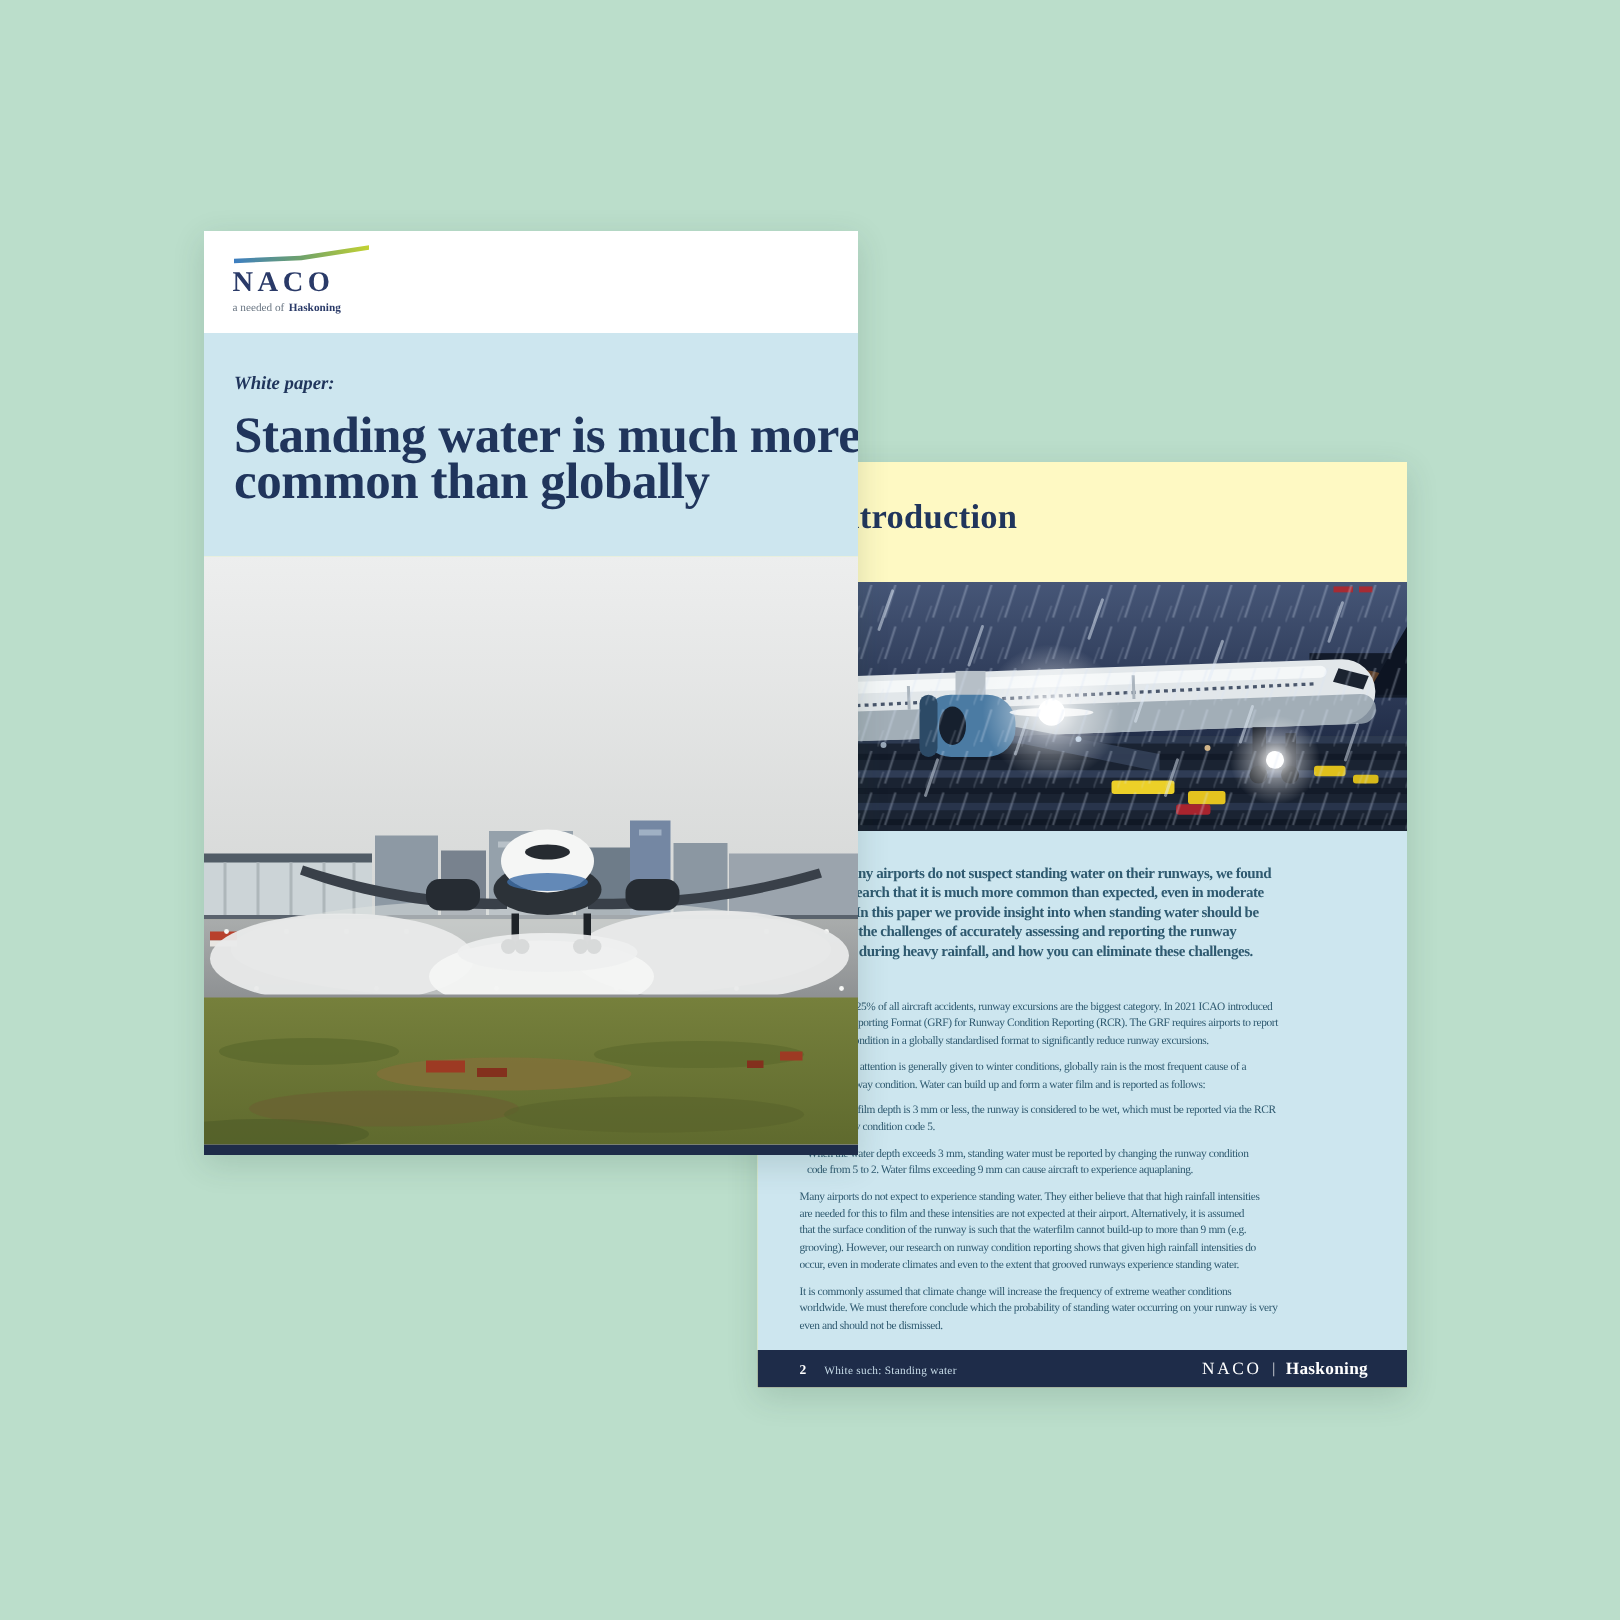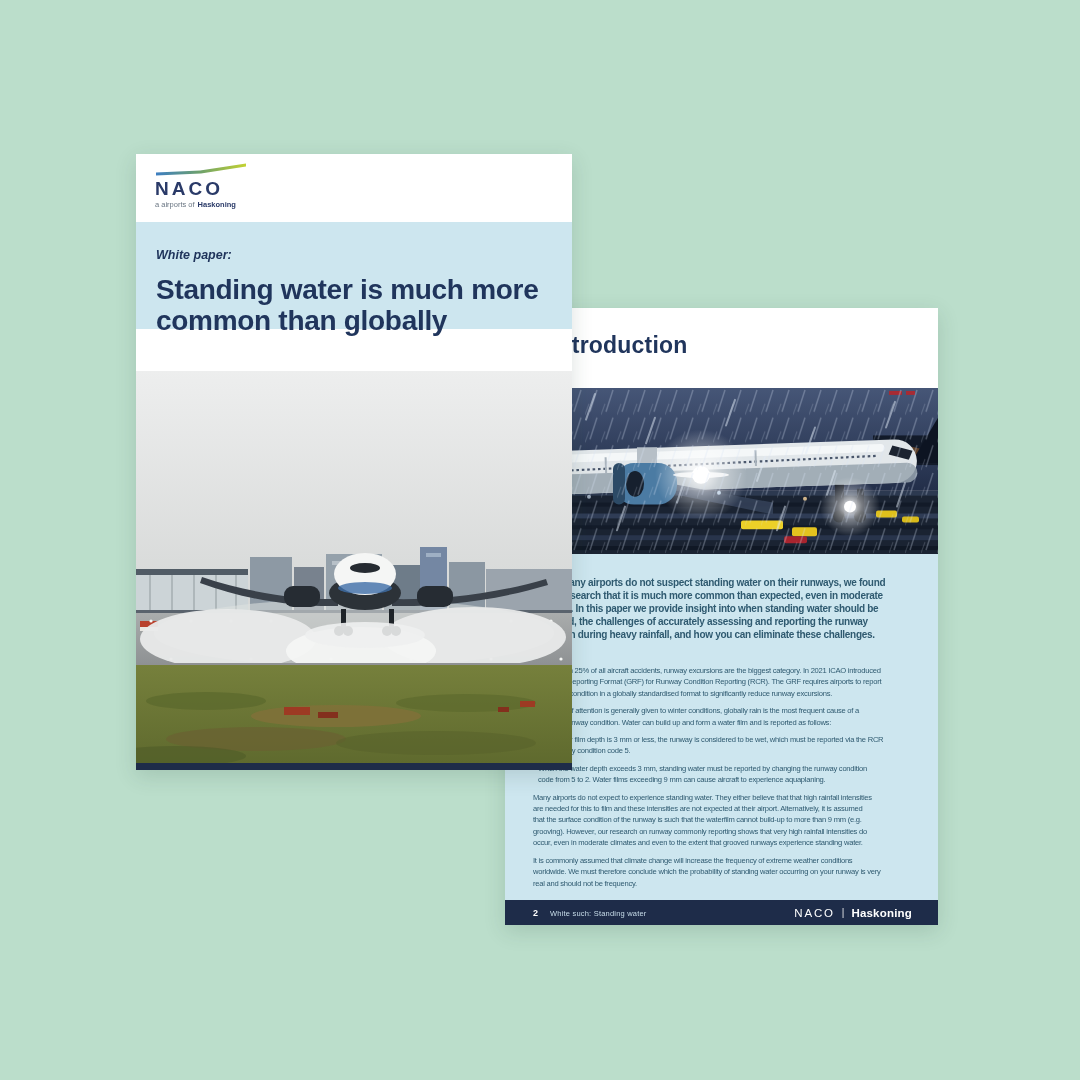--- a/index.html
+++ b/index.html
@@ -1,18 +1,18 @@
 <!DOCTYPE html>
 <html><head>
 <meta charset="utf-8">
 <style>
   html,body{margin:0;padding:0;background:#bbdecb;}
   .stage{position:relative;width:1080px;height:1080px;background:#bbdecb;overflow:hidden;
          font-family:"Liberation Sans",sans-serif;}
-  .page{position:absolute;background:#ffffff;box-shadow:0 6px 20px rgba(35,70,58,0.16);overflow:hidden;}
+  .page{position:absolute;background:#fef9c3;box-shadow:0 6px 20px rgba(35,70,58,0.16);overflow:hidden;font-family:Liberation Serif, serif;}
   .back{left:505px;top:308px;width:433px;height:617px;}
   .front{left:136px;top:154px;width:436px;height:616px;}
 
   
   .intro-heading{position:absolute;left:46px;top:24px;margin:0;font-size:23px;font-weight:700;
                  color:#20355c;letter-spacing:.2px;}
   .intro-photo{position:absolute;left:0;top:80px;width:433px;height:166px;display:block;}
   .intro-body{position:absolute;left:0;top:246px;width:433px;height:346px;background:#cde6ef;
               box-sizing:border-box;padding:22px 28px 0 28px;}
   .lead-line{white-space:nowrap;font-weight:700;font-size:10px;line-height:13px;
@@ -33,24 +33,24 @@
   .brand-h{font-weight:700;letter-spacing:.2px;}
 
   
   .cover-header{position:absolute;left:0;top:0;width:436px;height:68px;background:#ffffff;}
   .logo{position:absolute;left:19px;top:9px;}
   .logo-swoosh{display:block;margin-left:1px;}
   .logo-word{font-size:19px;font-weight:700;letter-spacing:3px;color:#2a3a68;line-height:20px;margin-top:1px;}
   .logo-tag{font-size:7.5px;color:#6a7683;margin-top:1px;}
   .logo-tag .tagb{color:#2a3a68;font-weight:700;}
   .logo-tag .tagp{margin-right:3px;}
-  .cover-band{position:absolute;left:0;top:68px;width:436px;height:107px;background:#cde6ef;
+  .cover-band{position:absolute;left:0;top:68px;width:436px;height:149px;background:#cde6ef;
               box-sizing:border-box;padding:26px 0 0 20px;}
   .kicker{font-style:italic;font-weight:700;font-size:12.5px;color:#20355c;}
-  .cover-title{margin:12px 0 0 0;font-size:28px;line-height:31px;font-weight:700;color:#20355c;
+  .cover-title{margin:12px 0 0 0;font-size:34px;line-height:31px;font-weight:700;color:#20355c;
                letter-spacing:-0.3px;}
   .cover-title span{display:block;white-space:nowrap;}
   .cover-photo{position:absolute;left:0;top:217px;width:436px;height:392px;display:block;}
   .cover-strip{position:absolute;left:0;top:609px;width:436px;height:7px;background:#1e2c49;}
 </style>
 </head>
 <body>
 
 <div class="stage">
 
@@ -160,27 +160,27 @@
           <div class="bl">with runway condition code 5.</div>
         </div>
         <div class="para indent">
           <div class="bl">When the water depth exceeds 3 mm, standing water must be reported by changing the runway condition</div>
           <div class="bl">code from 5 to 2. Water films exceeding 9 mm can cause aircraft to experience aquaplaning.</div>
         </div>
         <div class="para">
           <div class="bl">Many airports do not expect to experience standing water. They either believe that that high rainfall intensities</div>
           <div class="bl">are needed for this to film and these intensities are not expected at their airport. Alternatively, it is assumed</div>
           <div class="bl">that the surface condition of the runway is such that the waterfilm cannot build-up to more than 9 mm (e.g.</div>
-          <div class="bl">grooving). However, our research on runway commonly reporting shows that very high rainfall intensities do</div>
+          <div class="bl">grooving). However, our research on runway condition reporting shows that given high rainfall intensities do</div>
           <div class="bl">occur, even in moderate climates and even to the extent that grooved runways experience standing water.</div>
         </div>
         <div class="para">
           <div class="bl">It is commonly assumed that climate change will increase the frequency of extreme weather conditions</div>
           <div class="bl">worldwide. We must therefore conclude which the probability of standing water occurring on your runway is very</div>
-          <div class="bl">real and should not be frequency.</div>
+          <div class="bl">even and should not be dismissed.</div>
         </div>
       </div>
     </div>
 
     <footer class="page-footer">
       <div class="f-left">
         <span class="pnum">2</span>
         <span class="ptitle">White such: Standing water</span>
       </div>
       <div class="f-right">
@@ -200,21 +200,21 @@
             <linearGradient id="swg" x1="0" y1="0" x2="1" y2="0">
               <stop offset="0" stop-color="#3d7ec2"></stop>
               <stop offset="0.5" stop-color="#6fa26a"></stop>
               <stop offset="1" stop-color="#c3d232"></stop>
             </linearGradient>
           </defs>
           <polygon points="0,9.5 44,7.5 90,0.5 90,3.5 45,10.5 0,12.5" fill="url(#swg)"></polygon>
         </svg>
         <div class="logo-word">NACO</div>
         <div class="logo-tag">
-          <span class="tagp">a airports of</span><span class="tagb">Haskoning</span>
+          <span class="tagp">a needed of</span><span class="tagb">Haskoning</span>
         </div>
       </div>
     </header>
 
     <div class="cover-band">
       <div class="kicker">White paper:</div>
       <h1 class="cover-title">
         <span>Standing water is much more</span>
         <span>common than globally</span>
       </h1>

